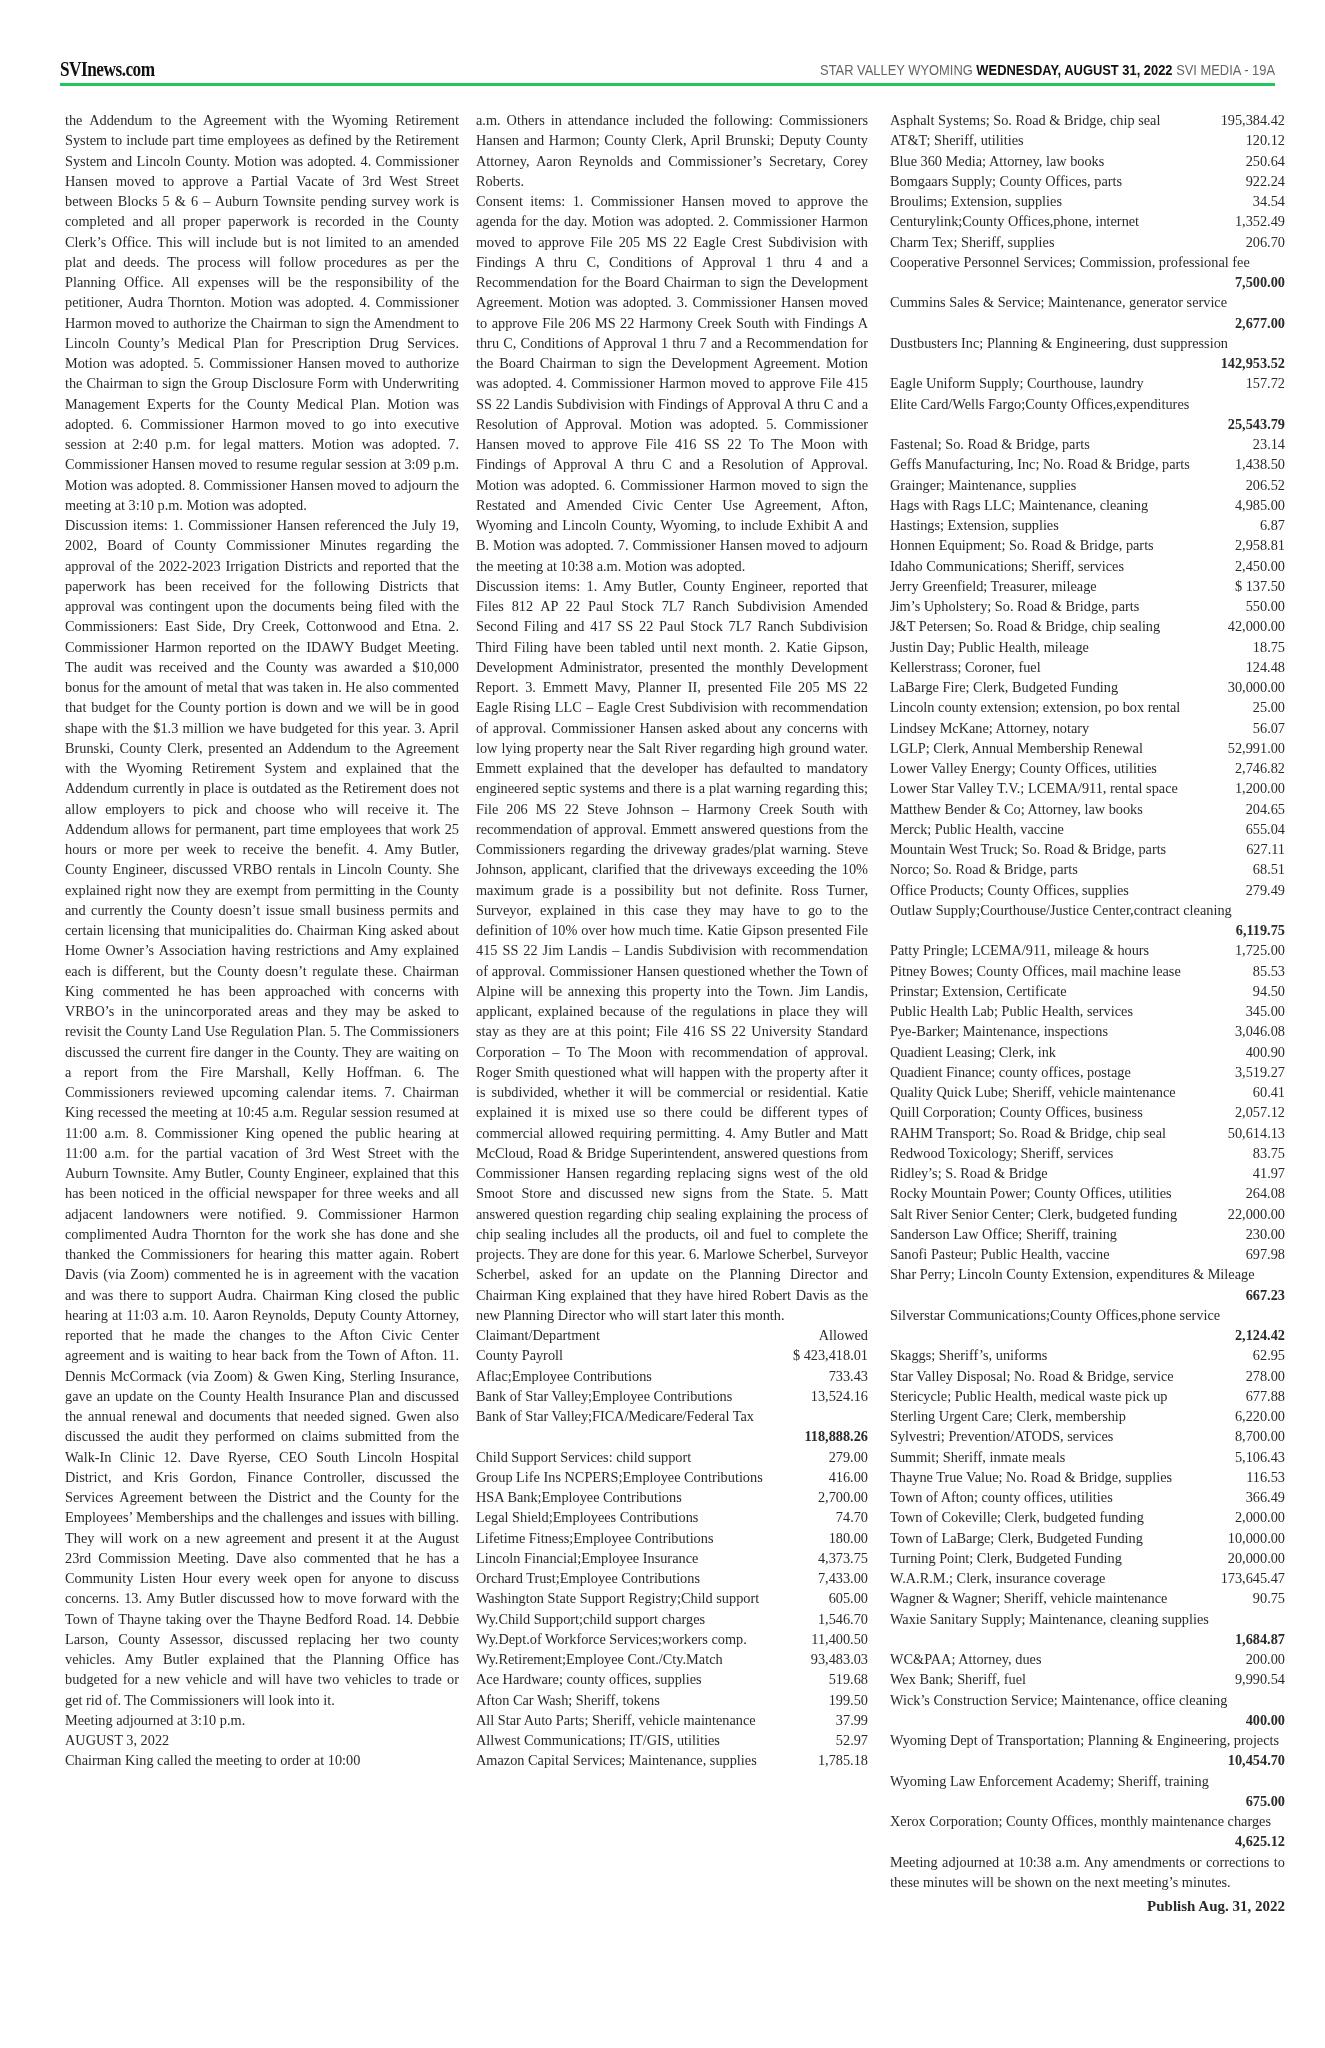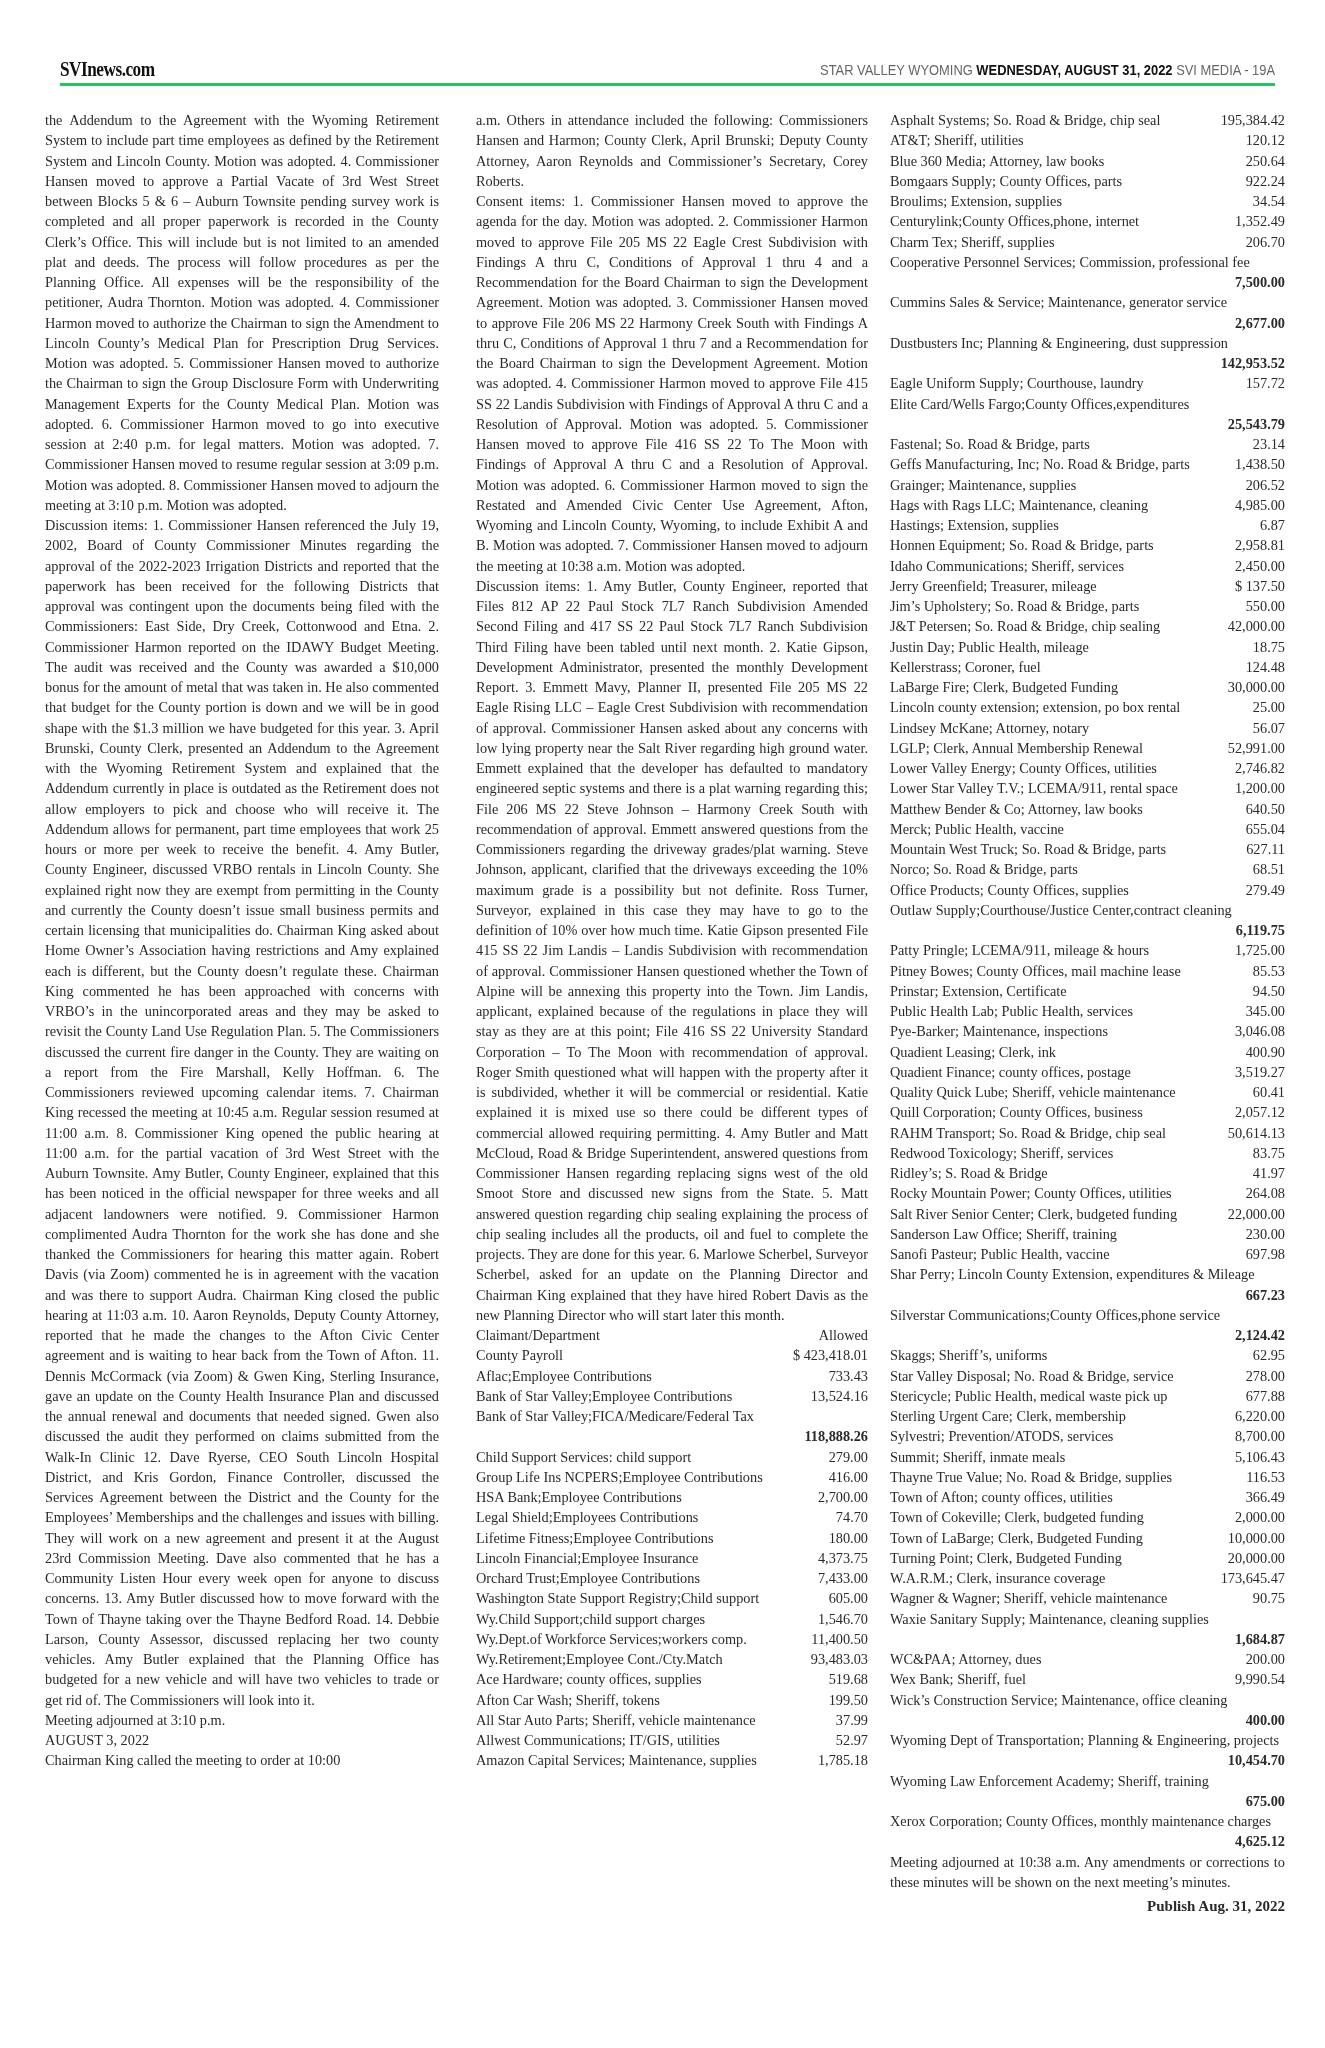--- a/index.html
+++ b/index.html
@@ -24,21 +24,21 @@
       color: #666; transform: scaleX(0.86); transform-origin: right;
       white-space: nowrap;
     }
     .header-right .date { color: #111; font-weight: bold; }
     .col {
       position: absolute; top: 110px;
       font-size: 14.3px; line-height: 20.25px;
       text-align: justify; hyphens: none;
     }
     .col p { margin: 0; }
-    #col-left { left: 45px; width: 394px; }
+    #col-left { left: 65px; width: 394px; }
     #col-mid { left: 476px; width: 392px; }
     #col-right { left: 890px; width: 395px; }
     .claims { margin: 0; padding: 0; list-style: none; }
     .claim { display: flex; justify-content: space-between; align-items: flex-end; }
     .claim .payee { text-align: left; }
     .claim .amt { text-align: right; white-space: nowrap; padding-left: 6px; }
     .claim.wrap { display: block; }
     .claim.wrap .payee { display: block; text-align: justify; text-align-last: left; }
     .claim.wrap .amt { display: block; text-align: right; font-weight: bold; }
     .claim-head { display: flex; justify-content: space-between; gap: 26px; }
@@ -273,21 +273,21 @@
       <li class="claim">
         <span class="payee">Lower Valley Energy; County Offices, utilities</span>
         <span class="amt">2,746.82</span>
       </li>
       <li class="claim">
         <span class="payee">Lower Star Valley T.V.; LCEMA/911, rental space</span>
         <span class="amt">1,200.00</span>
       </li>
       <li class="claim">
         <span class="payee">Matthew Bender &amp; Co; Attorney, law books</span>
-        <span class="amt">640.50</span>
+        <span class="amt">204.65</span>
       </li>
       <li class="claim">
         <span class="payee">Merck; Public Health, vaccine</span>
         <span class="amt">655.04</span>
       </li>
       <li class="claim">
         <span class="payee">Mountain West Truck; So. Road &amp; Bridge, parts</span>
         <span class="amt">627.11</span>
       </li>
       <li class="claim">

